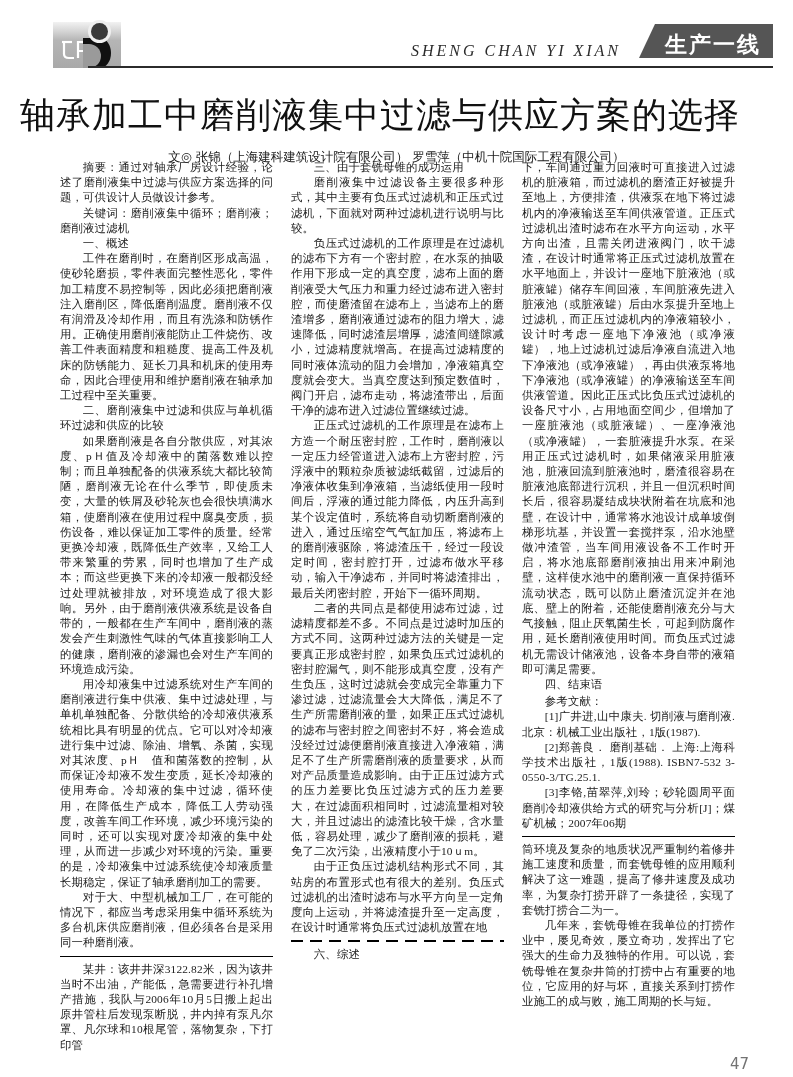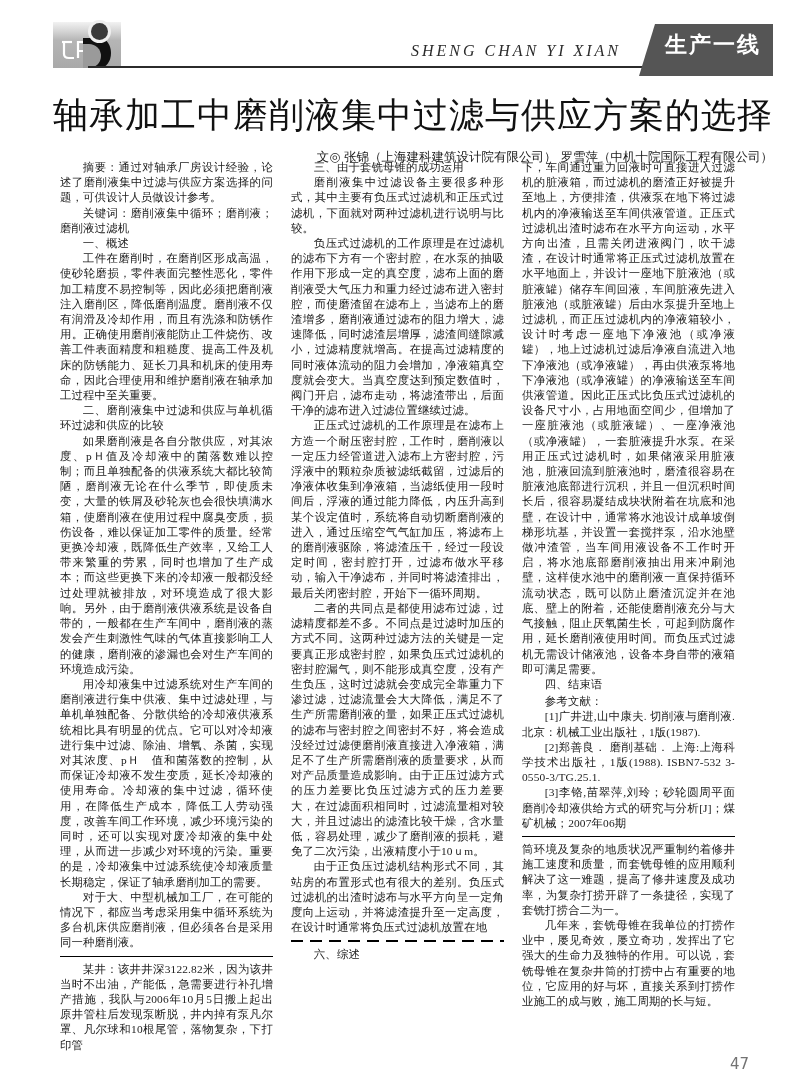--- a/index.html
+++ b/index.html
@@ -73,46 +73,46 @@
     font-family: "Liberation Serif", serif;
     font-style: italic;
     font-size: 16px;
     letter-spacing: 3px;
     color: #2b2b2b;
     white-space: nowrap;
   }
   .section-tag {
     position: absolute;
     right: 0; top: 10px;
-    height: 52px;
+    height: 34px;
     padding: 4px 12px 4px 26px;
     background: #555555;
     color: #ffffff;
     font-family: "DejaVu Sans", "Liberation Sans", sans-serif;
     font-weight: bold;
     font-size: 22px;
     line-height: 34px;
     letter-spacing: 2px;
     clip-path: polygon(16px 0, 100% 0, 100% 100%, 0 100%);
     white-space: nowrap;
   }
 
   
   .title {
-    text-align: right;
+    text-align: left;
     font-family: "DejaVu Serif", "Liberation Serif", serif;
     font-size: 35px;
     line-height: 46px;
     letter-spacing: 1px;
     color: #111;
     margin: 6px 20px 0 20px;
     font-weight: normal;
   }
   .byline {
-    text-align: right;
+    text-align: center;
     font-size: 12.5px;
     line-height: 20px;
     margin: 9px 20px 0 20px;
     color: #1a1a1a;
     font-family: "DejaVu Sans", "Liberation Sans", sans-serif;
   }
 
   
   .body-area {
     position: absolute;

